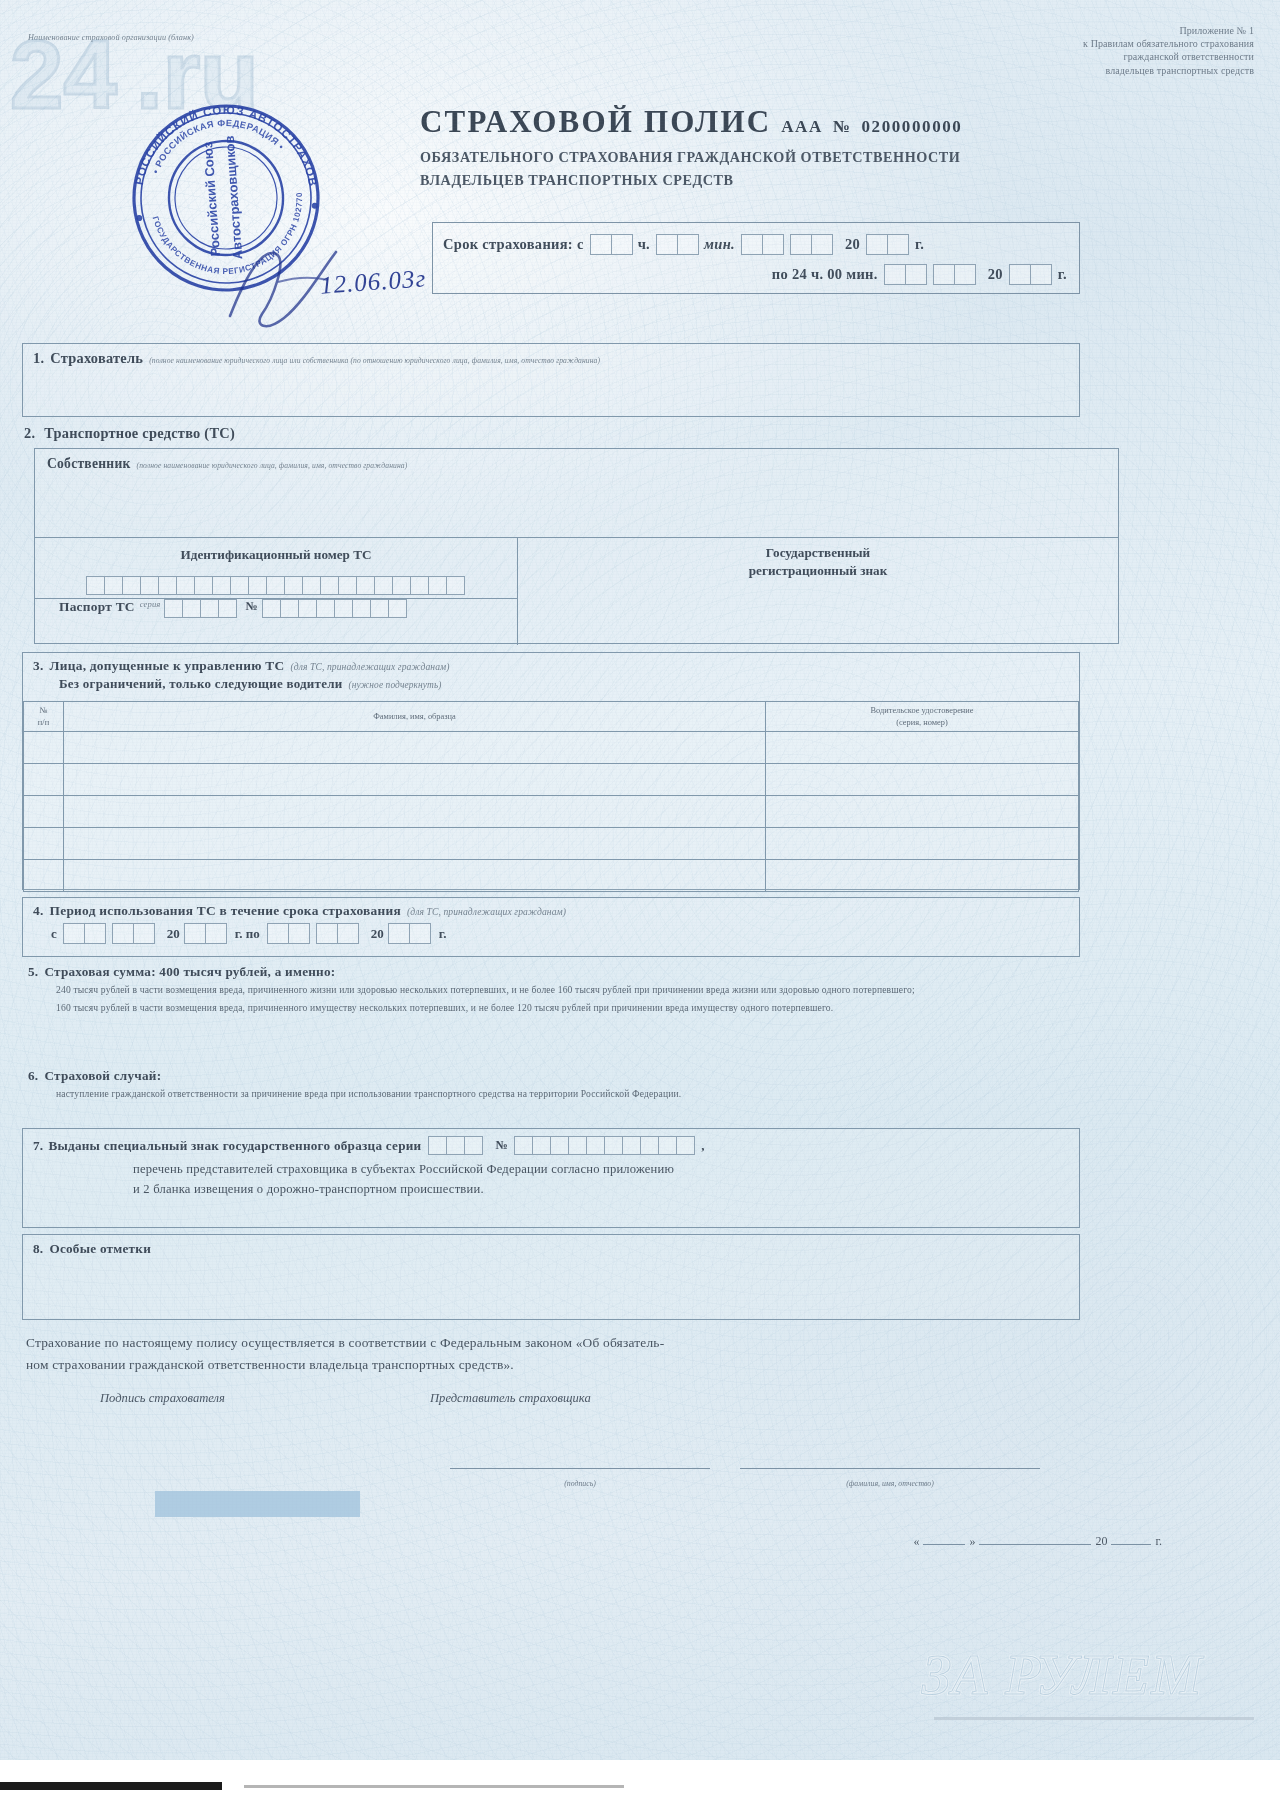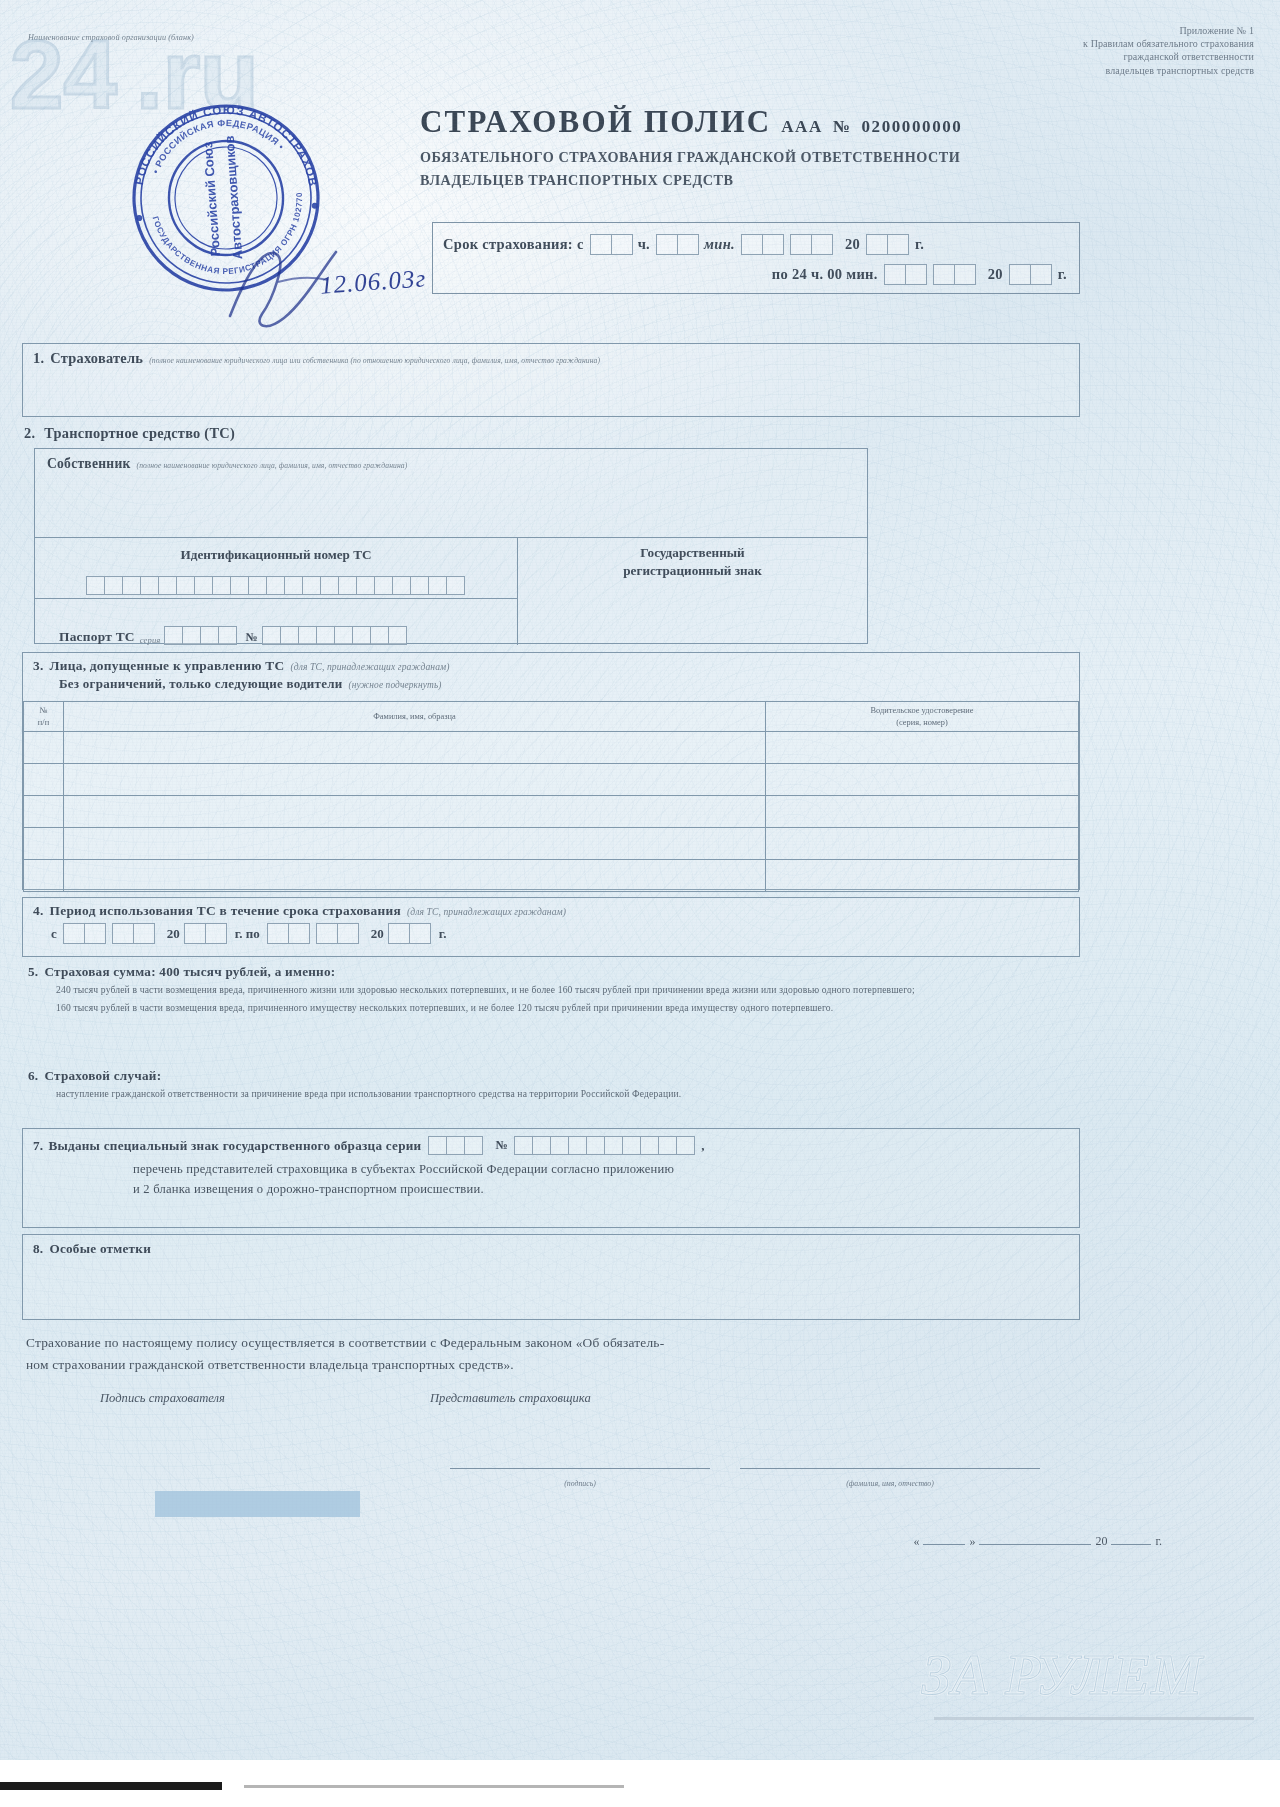--- a/index.html
+++ b/index.html
@@ -298,21 +298,21 @@
       <span class="hint" style="flex:1;">(полное наименование юридического лица или собственника (по отношению юридического лица, фамилия, имя, отчество гражданина)</span>
     </div>
     <div style="height:34px;"></div>
   </div>
 
   <div style="position:absolute;left:24px;top:424px;">
     <span class="sec-h">2.</span>
     <span class="sec-h" style="margin-left:5px;">Транспортное средство (ТС)</span>
   </div>
 
-  <div class="frame" style="left:34px; top:448px; width:834px; height:196px;">
+  <div class="frame" style="left:34px; top:448px; width:1085px; height:196px;">
 
     <div style="padding:7px 8px 0 12px; display:flex; align-items:baseline; gap:6px;">
       <span class="sec-h" style="font-size:13.6px;">Собственник</span>
       <span class="hint">(полное наименование юридического лица, фамилия, имя, отчество гражданина)</span>
     </div>
     <div style="height:45px;"></div>
 
     <div style="position:absolute; left:0; top:88px; width:100%; height:108px; display:flex;">
 
 
@@ -338,21 +338,21 @@
               <i class="c"></i>
               <i class="c"></i>
               <i class="c"></i>
               <i class="c"></i>
               <i class="c"></i>
             <i class="c"></i>
               <i class="c"></i>
               <i class="c"></i>
           </span>
         </div>
-        <div style="flex:1; border-top:1px solid #8098ab; display:flex; align-items:flex-end; padding-left:24px;">
+        <div style="flex:1; border-top:1px solid #8098ab; display:flex; align-items:flex-start; padding-left:24px;">
           <span class="sec-h" style="font-size:13.4px;">Паспорт ТС</span>
           <span class="hint" style="font-size:8.6px; margin-left:5px;">серия</span>
           <span class="cells sm" style="margin-left:5px;">
             <i class="c"></i>
               <i class="c"></i>
               <i class="c"></i>
               <i class="c"></i>
           </span>
           <span class="sec-h" style="font-size:12px; margin-left:8px;">№</span>
           <span class="cells sm" style="margin-left:5px;">

